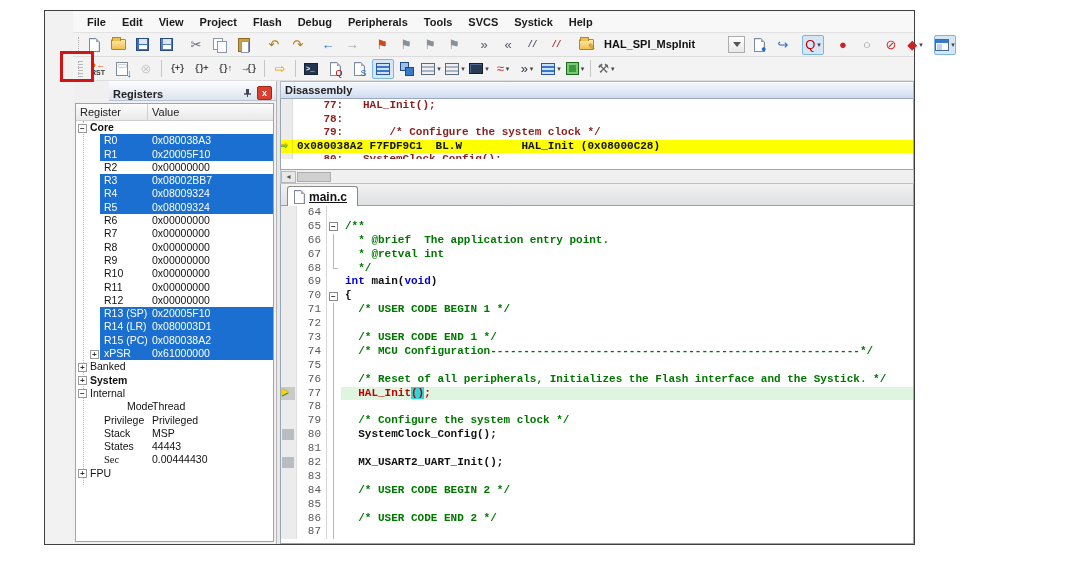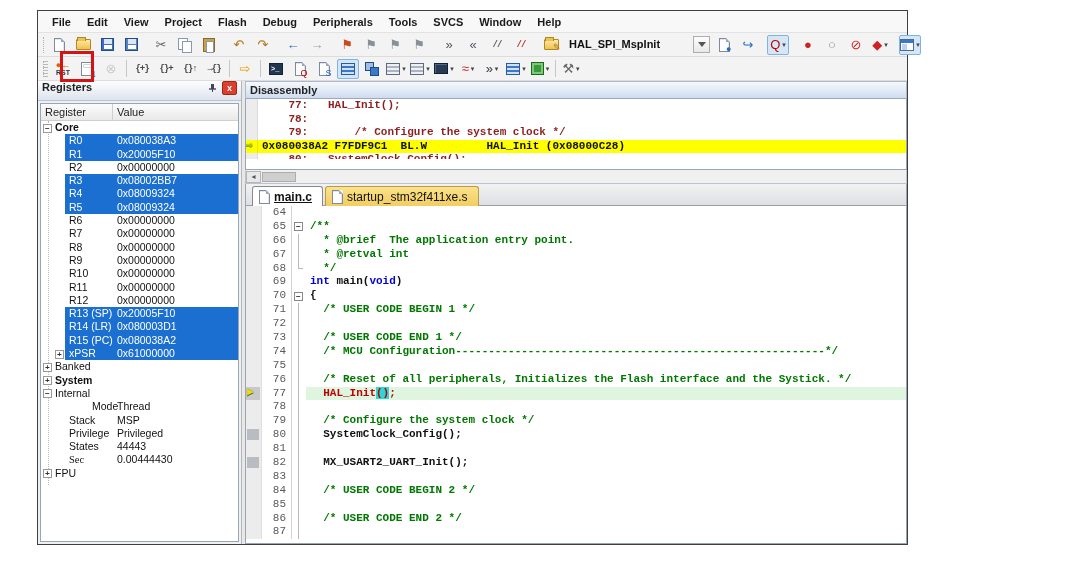--- a/index.html
+++ b/index.html
@@ -1,20 +1,20 @@
 <!DOCTYPE html>
 <html><head>
 <meta charset="utf-8">
 <style>
   * { margin:0; padding:0; box-sizing:border-box; }
   html,body { background:#fff; }
   .page { position:relative; width:1087px; height:569px; background:#fff; overflow:hidden;
           font-family:"Liberation Sans",sans-serif; font-size:11px; color:#111; }
-  .win { position:absolute; left:37px; top:10px; width:871px; height:535px;
-         background:#f2f2f2; border:1px solid #3f3f3f; display:flex; flex-direction:column; }
+  .win { position:absolute; left:44px; top:10px; width:871px; height:535px;
+         background:#f2f2f2; border:1px solid #3f3f3f; display:flex; flex-direction:column;padding-left:28px; }
 
   
   .menubar { height:22px; background:#f8f8f8; border-bottom:1px solid #e2e2e2;
              display:flex; align-items:center; padding-left:6px; }
   .menuitem { padding:3px 8px; cursor:default; color:#1a1a1a; font-weight:700; }
 
   
   .tb { height:24px; background:#f3f3f3; border-bottom:1px solid #dcdcdc;
         display:flex; align-items:center; padding-left:2px; }
   .grip { width:5px; height:16px; margin:0 3px;
@@ -77,21 +77,21 @@
   
   .annot { position:absolute; left:60px; top:51px; width:34px; height:31px;
            border:3px solid #d21414; z-index:50; pointer-events:none; }
 
   
   .body { flex:1; display:flex; min-height:0; background:#e8e8e8; }
 
   
   .regpanel { width:204px; display:flex; flex-direction:column; background:#f0f0f0; border-right:1px solid #b5b5b5; }
   .ptitle { height:20px; background:linear-gradient(#fdfdfe,#dde4ee); border-bottom:1px solid #b9c3d2;
-            display:flex; align-items:flex-start; padding:0 4px; font-weight:700; color:#222; }
+            display:flex; align-items:flex-end; padding:0 4px; font-weight:700; color:#222;margin-left:36px; }
   .ptitle .sp { flex:1; }
   .pinbtn { width:14px; height:14px; display:flex; align-items:center; justify-content:center; color:#445; }
   .closebtn { width:15px; height:14px; margin-left:3px; background:#d9402f; border:1px solid #a32717; border-radius:2px;
               color:#fff; font:700 9px "Liberation Sans",sans-serif; display:flex; align-items:center; justify-content:center; }
   .pcontent { flex:1; margin:2px; background:#fff; border:1px solid #97a5b8; display:flex; flex-direction:column; overflow:hidden; }
   .phead { height:17px; display:flex; border-bottom:1px solid #cfcfcf; background:linear-gradient(#fcfcfc,#e9e9e9); }
   .phead span { padding:2px 4px; color:#222; }
   .phead .c1 { width:72px; border-right:1px solid #cfcfcf; }
   .regrows { position:relative; flex:1; }
   .rrow { position:relative; height:13.3px; font-size:10.5px; line-height:13px; white-space:nowrap; }
@@ -164,21 +164,21 @@
     <div class="menubar" id="menubar">
         <span class="menuitem">File</span>
         <span class="menuitem">Edit</span>
         <span class="menuitem">View</span>
         <span class="menuitem">Project</span>
         <span class="menuitem">Flash</span>
         <span class="menuitem">Debug</span>
         <span class="menuitem">Peripherals</span>
         <span class="menuitem">Tools</span>
         <span class="menuitem">SVCS</span>
-        <span class="menuitem">Window</span>
+        <span class="menuitem">Systick</span>
         <span class="menuitem">Help</span>
       </div>
 
     <div class="tb" id="tb1">
         <div class="grip"></div>
         <div class="tbi">
           <span class="icss i-doc"></span>
         </div>
         <div class="tbi">
           <span class="icss i-folder"></span>
@@ -485,26 +485,26 @@
               </div>
               <div class="rrow">
                 <span class="expb" style="left: 2px;">−</span>
                 <span class="lab" style="left: 14px;">Internal</span>
               </div>
               <div class="rrow">
                 <span class="lab" style="left: 28px; margin-left: 23px;">Mode</span>
                 <span class="val">Thread</span>
               </div>
               <div class="rrow">
+                <span class="lab" style="left: 28px;">Privilege</span>
+                <span class="val">Privileged</span>
+              </div>
+              <div class="rrow">
                 <span class="lab" style="left: 28px;">Stack</span>
                 <span class="val">MSP</span>
-              </div>
-              <div class="rrow">
-                <span class="lab" style="left: 28px;">Privilege</span>
-                <span class="val">Privileged</span>
               </div>
               <div class="rrow">
                 <span class="lab" style="left: 28px;">States</span>
                 <span class="val">44443</span>
               </div>
               <div class="rrow">
                 <span class="lab" style="left: 28px; font-family: Liberation Serif, serif;">Sec</span>
                 <span class="val">0.00444430</span>
               </div>
               <div class="rrow">
@@ -526,24 +526,20 @@
             <div class="dsthumb"></div>
           </div>
         </div>
 
         <div class="editor">
           <div class="tabbar" id="tabs">
               <div class="tab active">
                 <span class="icss i-doc"></span>
                 <span class="tlabel">main.c</span>
               </div>
-              <div class="tab inactive">
-                <span class="icss i-doc"></span>
-                <span class="tlabel">startup_stm32f411xe.s</span>
-              </div>
             </div>
           <div class="code" id="code"><div class="cl"><span class="mk"></span><span class="ln">64</span><span class="fold"></span><span class="ct"></span></div><div class="cl"><span class="mk"></span><span class="ln">65</span><span class="fold"><span class="fbox">−</span></span><span class="ct"><span class="cmt">/**</span></span></div><div class="cl"><span class="mk"></span><span class="ln">66</span><span class="fold"><span class="fbar"></span></span><span class="ct"><span class="cmt">  * @brief  The application entry point.</span></span></div><div class="cl"><span class="mk"></span><span class="ln">67</span><span class="fold"><span class="fbar"></span></span><span class="ct"><span class="cmt">  * @retval int</span></span></div><div class="cl"><span class="mk"></span><span class="ln">68</span><span class="fold"><span class="fend"></span></span><span class="ct"><span class="cmt">  */</span></span></div><div class="cl"><span class="mk"></span><span class="ln">69</span><span class="fold"></span><span class="ct"><span class="kw">int</span><span> main(</span><span class="kw">void</span><span>)</span></span></div><div class="cl"><span class="mk"></span><span class="ln">70</span><span class="fold"><span class="fbox">−</span></span><span class="ct"><span>{</span></span></div><div class="cl"><span class="mk"></span><span class="ln">71</span><span class="fold"><span class="fbar"></span></span><span class="ct"><span class="cmt">  /* USER CODE BEGIN 1 */</span></span></div><div class="cl"><span class="mk"></span><span class="ln">72</span><span class="fold"><span class="fbar"></span></span><span class="ct"></span></div><div class="cl"><span class="mk"></span><span class="ln">73</span><span class="fold"><span class="fbar"></span></span><span class="ct"><span class="cmt">  /* USER CODE END 1 */</span></span></div><div class="cl"><span class="mk"></span><span class="ln">74</span><span class="fold"><span class="fbar"></span></span><span class="ct"><span class="cmt">  /* MCU Configuration--------------------------------------------------------*/</span></span></div><div class="cl"><span class="mk"></span><span class="ln">75</span><span class="fold"><span class="fbar"></span></span><span class="ct"></span></div><div class="cl"><span class="mk"></span><span class="ln">76</span><span class="fold"><span class="fbar"></span></span><span class="ct"><span class="cmt">  /* Reset of all peripherals, Initializes the Flash interface and the Systick. */</span></span></div><div class="cl cur"><span class="mk"><span class="curbox"></span><span class="cur">▶</span></span><span class="ln">77</span><span class="fold"><span class="fbar"></span></span><span class="ct"><span class="fnred">  HAL_Init</span><span class="brhl">()</span><span class="fnred">;</span></span></div><div class="cl"><span class="mk"></span><span class="ln">78</span><span class="fold"><span class="fbar"></span></span><span class="ct"></span></div><div class="cl"><span class="mk"></span><span class="ln">79</span><span class="fold"><span class="fbar"></span></span><span class="ct"><span class="cmt">  /* Configure the system clock */</span></span></div><div class="cl"><span class="mk"><span class="blk"></span></span><span class="ln">80</span><span class="fold"><span class="fbar"></span></span><span class="ct"><span>  SystemClock_Config();</span></span></div><div class="cl"><span class="mk"></span><span class="ln">81</span><span class="fold"><span class="fbar"></span></span><span class="ct"></span></div><div class="cl"><span class="mk"><span class="blk"></span></span><span class="ln">82</span><span class="fold"><span class="fbar"></span></span><span class="ct"><span>  MX_USART2_UART_Init();</span></span></div><div class="cl"><span class="mk"></span><span class="ln">83</span><span class="fold"><span class="fbar"></span></span><span class="ct"></span></div><div class="cl"><span class="mk"></span><span class="ln">84</span><span class="fold"><span class="fbar"></span></span><span class="ct"><span class="cmt">  /* USER CODE BEGIN 2 */</span></span></div><div class="cl"><span class="mk"></span><span class="ln">85</span><span class="fold"><span class="fbar"></span></span><span class="ct"></span></div><div class="cl"><span class="mk"></span><span class="ln">86</span><span class="fold"><span class="fbar"></span></span><span class="ct"><span class="cmt">  /* USER CODE END 2 */</span></span></div><div class="cl"><span class="mk"></span><span class="ln">87</span><span class="fold"><span class="fbar"></span></span><span class="ct"></span></div></div>
         </div>
       </div>
 
     </div>
   </div>
 
   <div class="annot"></div>
 </div>

